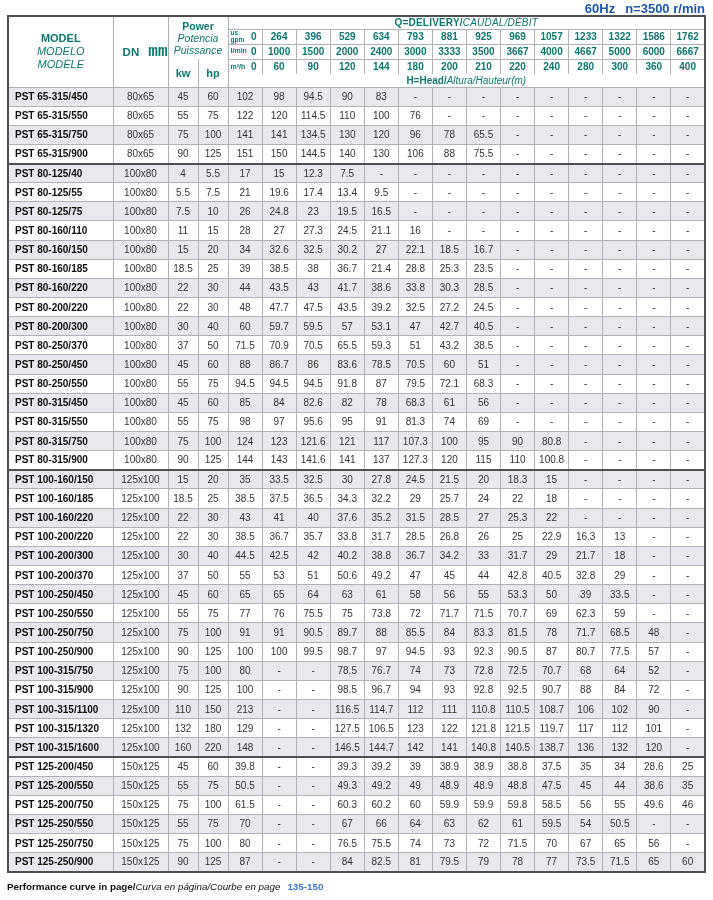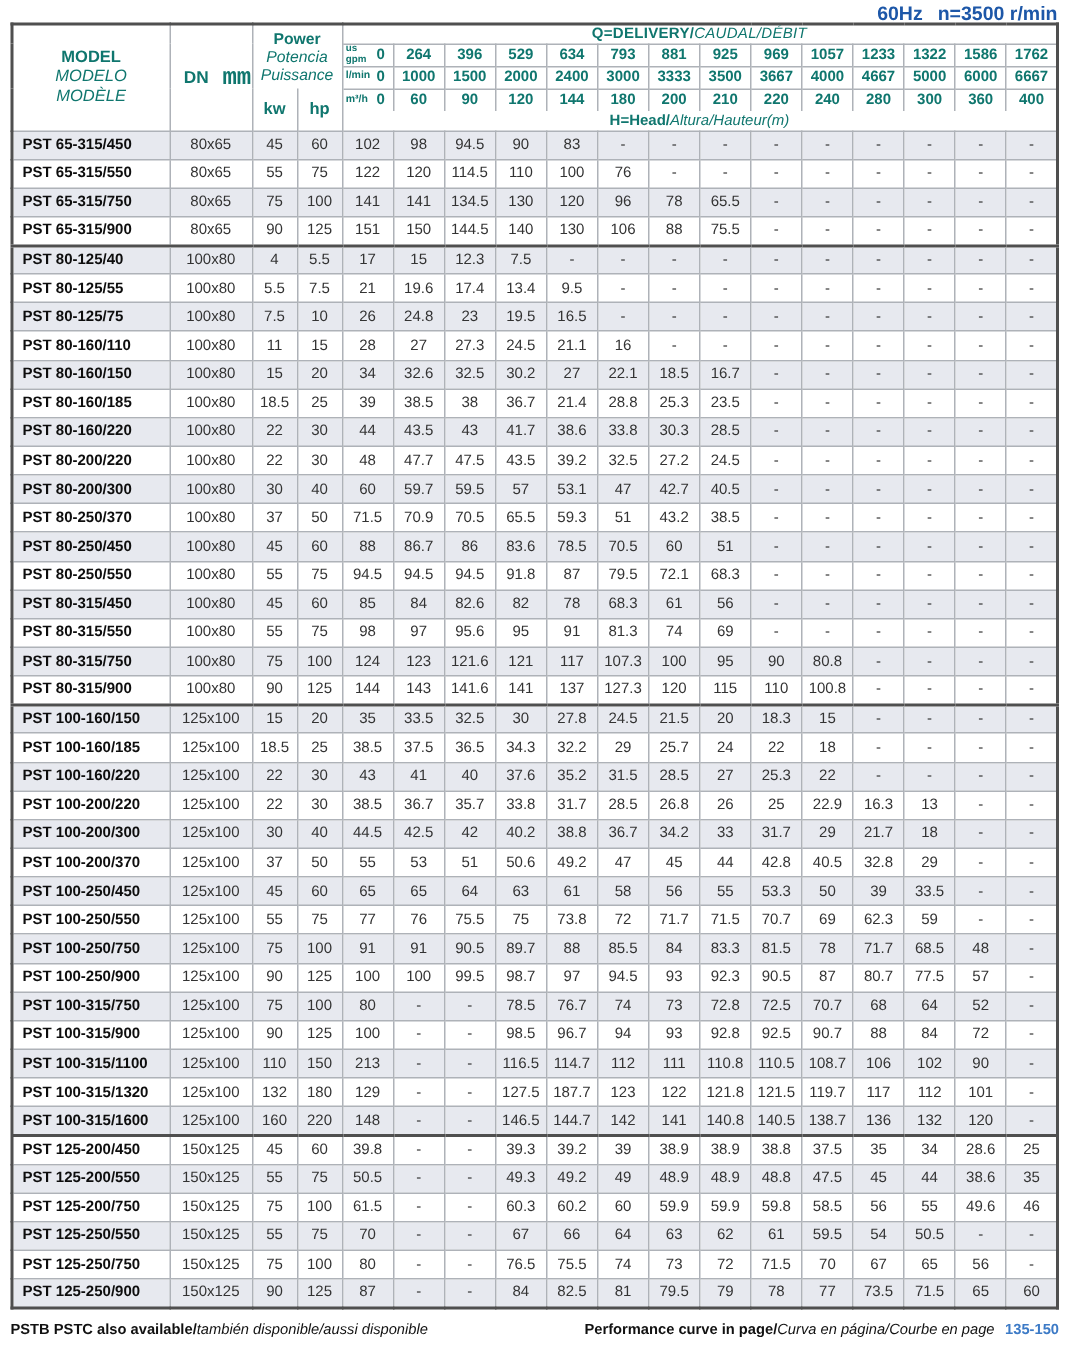--- a/index.html
+++ b/index.html
@@ -836,21 +836,21 @@
         </tr>
         <tr>
           <td class="model">PST 100-315/1320</td>
           <td>125x100</td>
           <td>132</td>
           <td>180</td>
           <td>129</td>
           <td>-</td>
           <td>-</td>
           <td>127.5</td>
-          <td>187.7</td>
+          <td>106.5</td>
           <td>123</td>
           <td>122</td>
           <td>121.8</td>
           <td>121.5</td>
           <td>119.7</td>
           <td>117</td>
           <td>112</td>
           <td>101</td>
           <td>-</td>
         </tr>
@@ -992,19 +992,16 @@
           <td>73.5</td>
           <td>71.5</td>
           <td>65</td>
           <td>60</td>
         </tr>
       </tbody>
   </table>
 </div>
 
 <div class="footer">
-  <div class="f-left">
-    <span class="b">PSTB PSTC also available/</span><span class="bi">también disponible/aussi disponible</span>
-  </div>
   <div class="f-right">
     <span class="b">Performance curve in page/</span><span class="bi">Curva en página/Courbe en page</span><span class="pages">135-150</span>
   </div>
 </div>
 
 </body></html>

